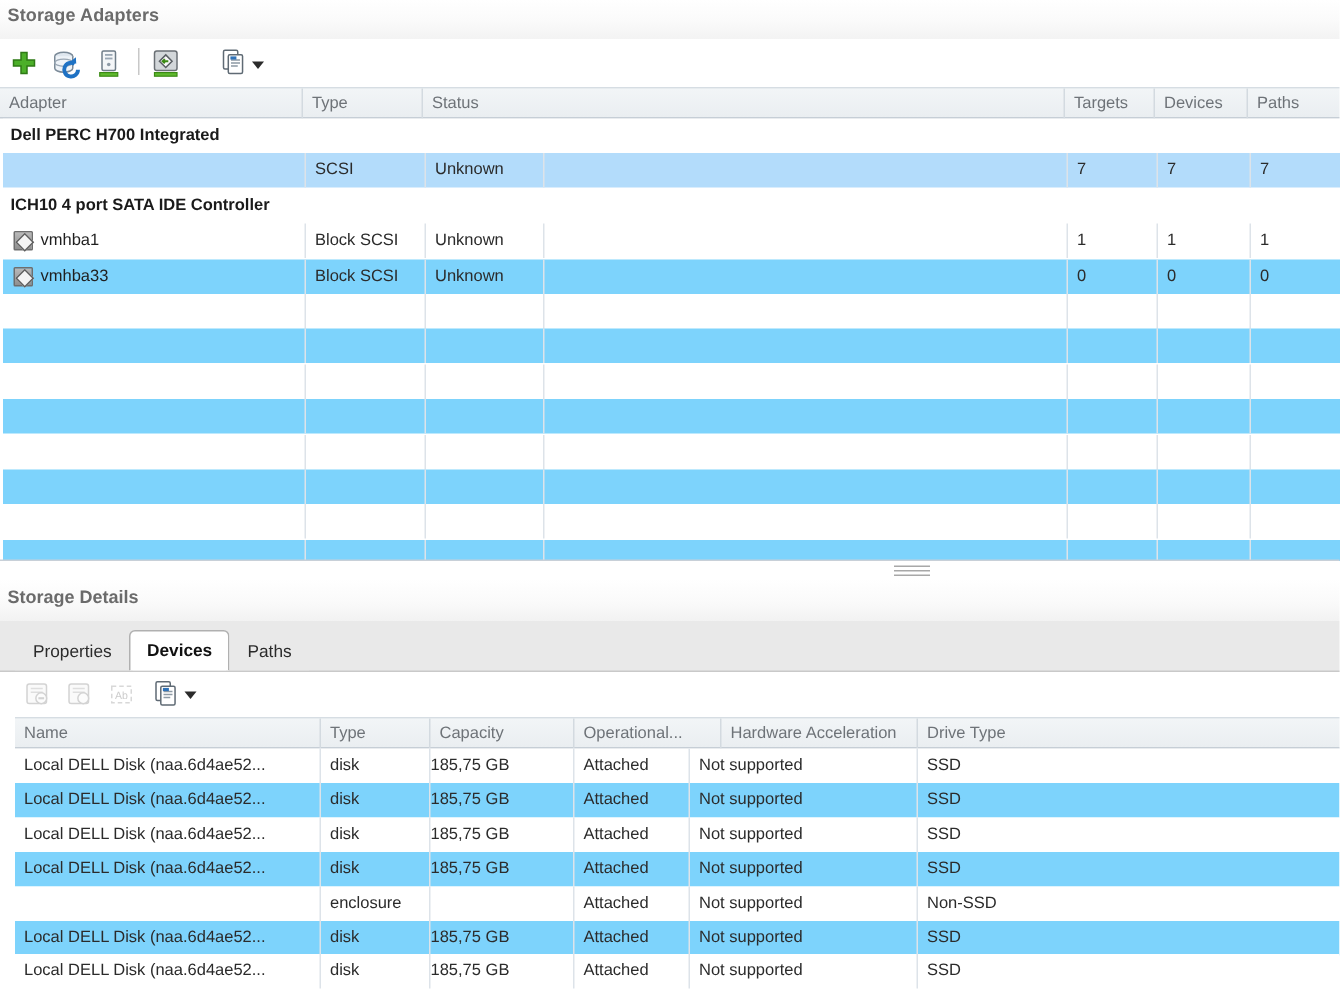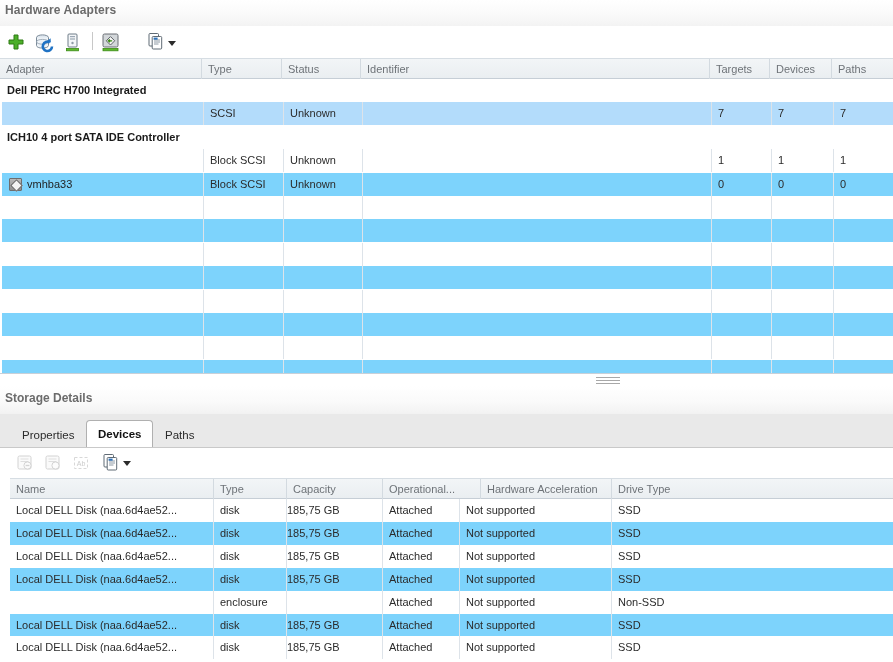--- a/index.html
+++ b/index.html
@@ -157,21 +157,21 @@
     position: absolute; width: 0; height: 0;
     border-left: 4px solid transparent;
     border-right: 4px solid transparent;
     border-top: 5px solid #2b2b2b;
   }
 </style>
 </head>
 <body>
 
 <div id="page-title-band">
-  <div id="page-title">Hardware Adapters</div>
+  <div id="page-title">Storage Adapters</div>
 </div>
 
 <div id="adapters-toolbar">
 
   <div class="tb-btn" style="left:5px;" title="Add">
     <svg class="ic" viewBox="0 0 22 22">
       <path d="M9 4 h4 v5 h5 v4 h-5 v5 h-4 v-5 h-5 v-4 h5 z" fill="#4caf29" stroke="#2e7a15" stroke-width="1"></path>
     </svg>
   </div>
 
@@ -215,41 +215,44 @@
     </svg>
   </div>
   <span class="caret" style="left:168px; top:15px;"></span>
 </div>
 
 <div class="tbl" id="adapters-table" style="left:0; top:58px; width:893px; height:316px;">
   <div class="thead" id="adapters-thead">
       <div class="th first" style="left: 0px; width: 201px;">Adapter</div>
       <div class="th" style="left: 201px; width: 80px;">Type</div>
       <div class="th" style="left: 281px; width: 79px;">Status</div>
-      <div class="th" style="left: 360px; width: 349px;">Identifier</div>
       <div class="th" style="left: 709px; width: 60px;">Targets</div>
       <div class="th" style="left: 769px; width: 62px;">Devices</div>
       <div class="th" style="left: 831px; width: 62px;">Paths</div>
     </div>
   <div id="adapters-body" style="position:absolute; left:2px; top:21px; width:893px; height:295px; overflow:hidden;">
       <div class="row group" style="top: 0px;">
         <div class="group-label">Dell PERC H700 Integrated</div>
       </div>
       <div class="row selected" style="top: 23.4px;">
         <div class="cell" style="left: 201px; width: 80px;">SCSI</div>
         <div class="cell" style="left: 281px; width: 79px;">Unknown</div>
         <div class="cell" style="left: 360px; width: 349px;"></div>
         <div class="cell" style="left: 709px; width: 60px;">7</div>
         <div class="cell" style="left: 769px; width: 62px;">7</div>
         <div class="cell" style="left: 831px; width: 62px;">7</div>
       </div>
       <div class="row group" style="top: 46.8px;">
         <div class="group-label">ICH10 4 port SATA IDE Controller</div>
       </div>
       <div class="row odd" style="top: 70.2px;">
+        <div class="cell first" style="left: 0px; width: 201px;">
+          <span class="hba-icon"></span>
+          <span class="adp-text">vmhba1</span>
+        </div>
         <div class="cell" style="left: 201px; width: 80px;">Block SCSI</div>
         <div class="cell" style="left: 281px; width: 79px;">Unknown</div>
         <div class="cell" style="left: 360px; width: 349px;"></div>
         <div class="cell" style="left: 709px; width: 60px;">1</div>
         <div class="cell" style="left: 769px; width: 62px;">1</div>
         <div class="cell" style="left: 831px; width: 62px;">1</div>
       </div>
       <div class="row even" style="top: 93.6px;">
         <div class="cell first" style="left: 0px; width: 201px;">
           <span class="hba-icon"></span>

